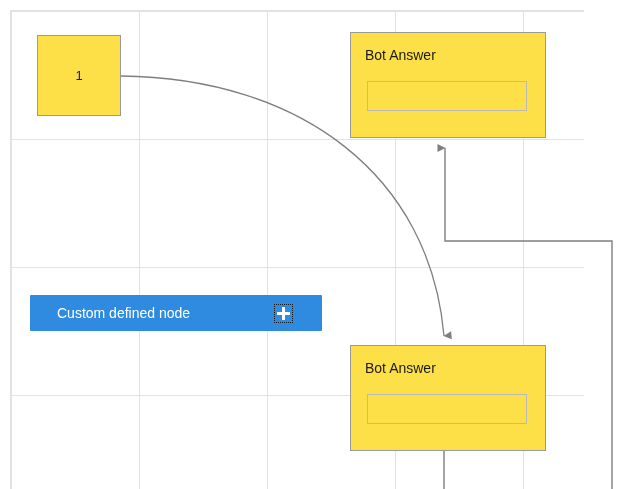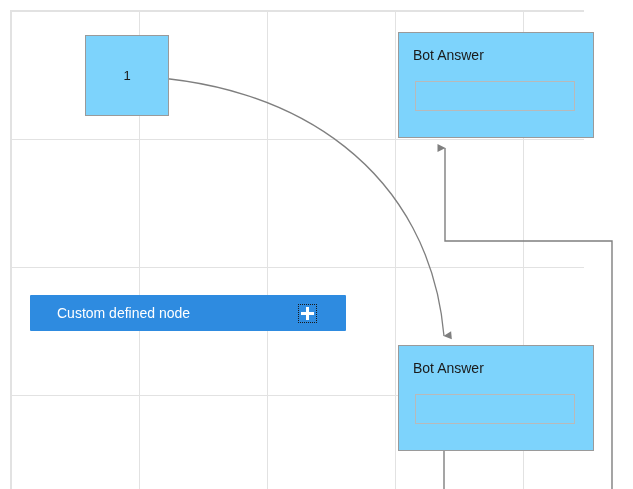--- a/index.html
+++ b/index.html
@@ -38,23 +38,22 @@
     position: absolute;
     left: 0; top: 0;
     width: 633px;
     height: 489px;
     pointer-events: none;
   }
   
   .node {
     position: absolute;
     box-sizing: border-box;
-    background: #7dd3fc;
+    background: #fde047;
     border: 1px solid #9a9a9a;
-    margin-left: 48px;
   }
   .node-simple {
     display: flex;
     align-items: center;
     justify-content: center;
     color: #1a1a1a;
     font-size: 13px;
   }
   .node-bot {
     padding: 0;
@@ -75,21 +74,21 @@
     height: 30px;
     box-sizing: border-box;
     border: 1px solid #b9b9b9;
     background: transparent;
   }
   
   #palette {
     position: absolute;
     left: 30px;
     top: 295px;
-    width: 316px;
+    width: 292px;
     height: 36px;
     box-sizing: border-box;
     background: #2E8BE0;
     display: flex;
     align-items: center;
     border-radius: 1px;
   }
   #palette .palette-label {
     color: #ffffff;
     font-size: 14px;

